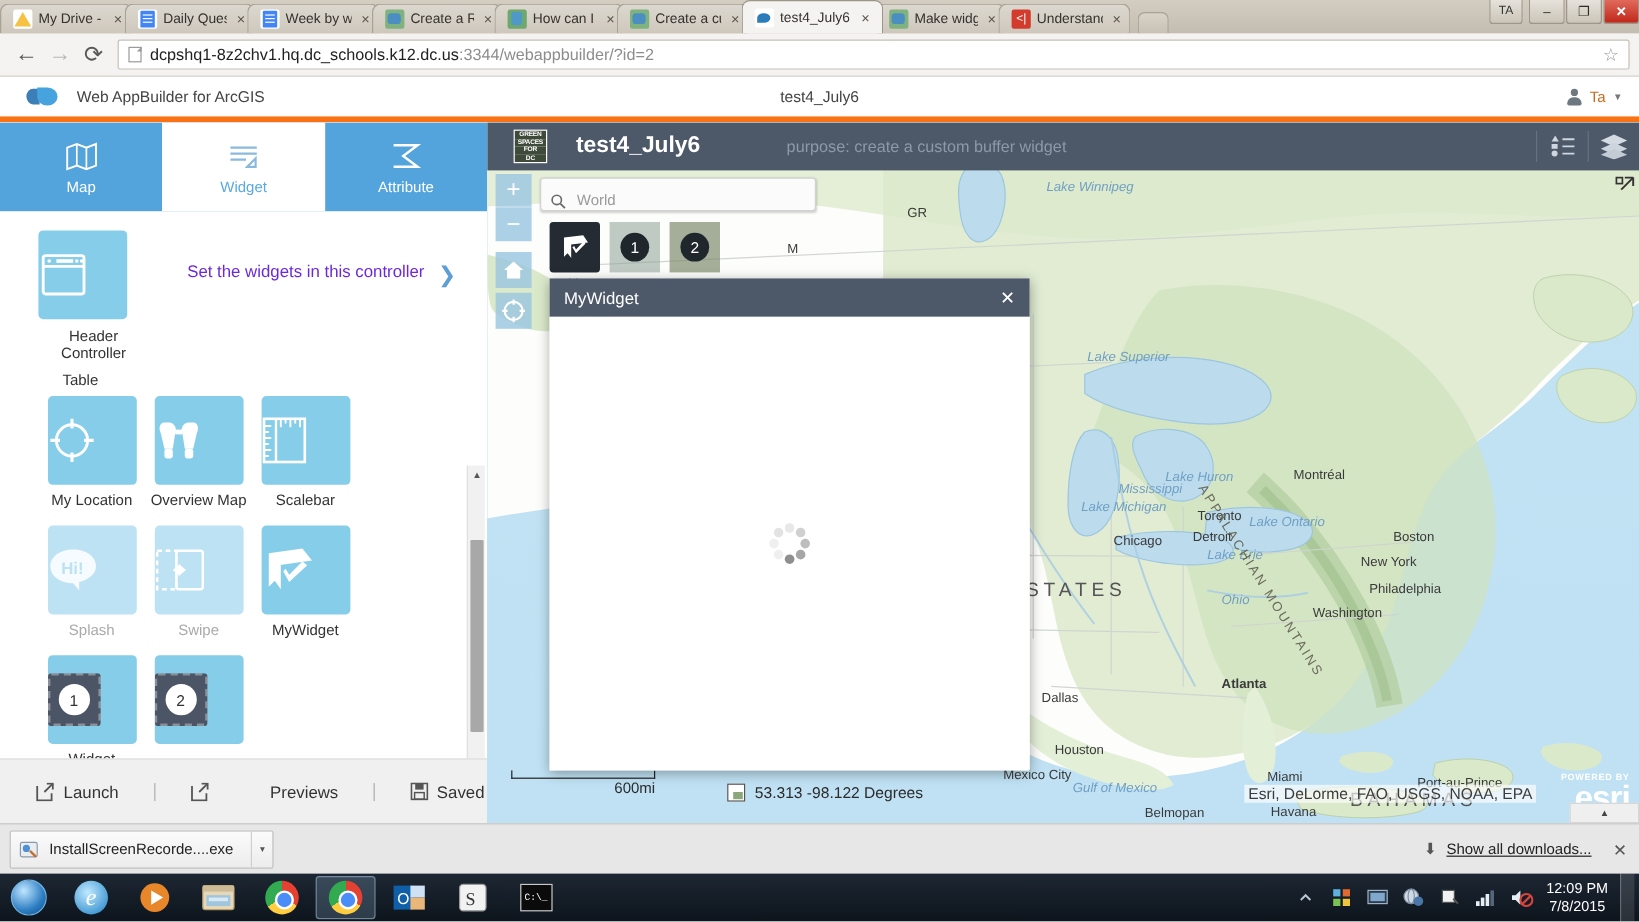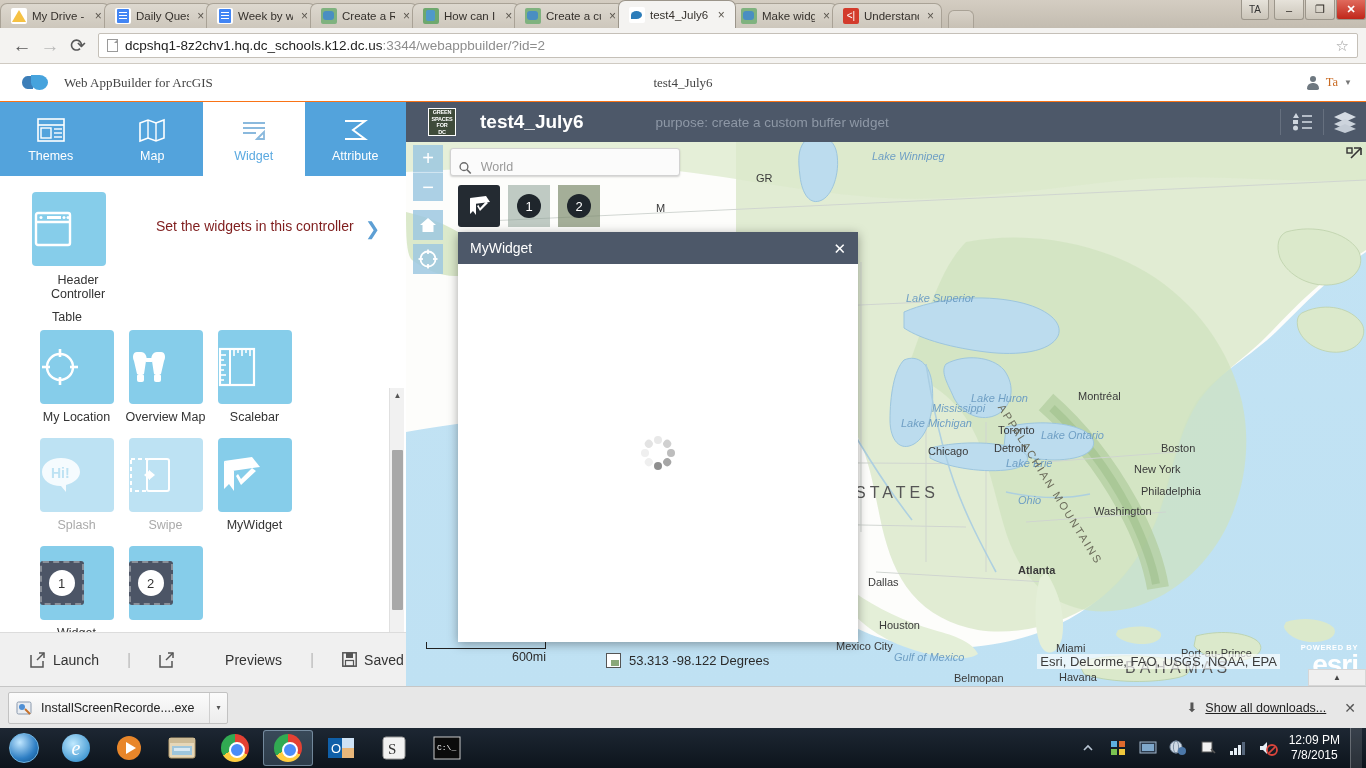--- a/index.html
+++ b/index.html
@@ -130,22 +130,21 @@
     content: ""; position: absolute; right: -1px; top: -1px;
     border-left: 4px solid transparent; border-bottom: 4px solid #9a9a9a;
   }
   .url-dim { color: #8d8d8d; }
   .star { margin-left: auto; color: #9a9a9a; font-size: 15px; }
 
   
   .wab-header {
     position: absolute; left: 0; top: 64px; width: 1366px; height: 38px;
     background: #fff; display: flex; align-items: center;
-    border-bottom: 1px solid #f97316;
-    font-family: Liberation Serif, serif;
+    border-bottom: 5px solid #f97316;
   }
   .wab-logo {
     margin-left: 22px; width: 26px; height: 16px; position: relative; flex: 0 0 26px;
   }
   .wab-logo .b1 {
     position: absolute; left: 0; top: 1px; width: 11px; height: 13px;
     background: #3c7eb8; border-radius: 50% 0 0 50%;
   }
   .wab-logo .b2 {
     position: absolute; left: 9px; top: 0; width: 17px; height: 15px;
@@ -194,21 +193,21 @@
     width: 74px; height: 74px; border-radius: 4px;
     background: #86cdea; display: flex; align-items: center; justify-content: flex-start;
     position: relative;
   }
   .widget-tile.dim { background: #bde2f3; }
   .tile-caption {
     width: 90px; text-align: center; font-size: 12.5px; color: #333;
     margin-top: 6px; line-height: 14px;
   }
   .tile-caption.dim { color: #aaa; }
-  .ctrl-label { margin-left: 32px; margin-top: 26px; font-size: 14px; color: #7f1d1d; }
+  .ctrl-label { margin-left: 32px; margin-top: 26px; font-size: 14px; color: #6d28d9; }
   .ctrl-arrow { position: absolute; right: 26px; top: 42px; color: #5d9fd4; font-size: 18px; }
   .ctrl-name { width: 92px; text-align: center; font-size: 12.5px; color: #333; margin-top: 7px; line-height: 14px; }
 
   .section-label { margin-left: 52px; margin-top: 9px; font-size: 12.5px; color: #333; }
 
   .tiles-grid {
     display: flex; flex-wrap: wrap; padding: 6px 0 0 32px; width: 362px;
   }
   .tile-cell { width: 89px; display: flex; flex-direction: column; align-items: center; margin-bottom: 14px; }
 
@@ -499,33 +498,20 @@
     <div class="wab-user">
       <span class="user-icon"></span>
       <span>Ta</span>
       <span class="caret-dn">▼</span>
     </div>
   </div>
 
   <div class="leftpanel">
 
     <div class="tabbar">
-      <div class="wtab">
-        <span class="ticon">
-          <svg width="28" height="26" viewBox="0 0 28 26">
-              <rect x="1" y="2" width="26" height="22" fill="none" stroke="#fff" stroke-width="1.6"></rect>
-              <line x1="1" y1="8" x2="27" y2="8" stroke="#fff" stroke-width="1.6"></line>
-              <rect x="4" y="11" width="10" height="10" fill="none" stroke="#fff" stroke-width="1.4"></rect>
-              <line x1="17" y1="12" x2="25" y2="12" stroke="#fff" stroke-width="1.4"></line>
-              <line x1="17" y1="16" x2="25" y2="16" stroke="#fff" stroke-width="1.4"></line>
-              <line x1="17" y1="20" x2="25" y2="20" stroke="#fff" stroke-width="1.4"></line>
-            </svg>
-        </span>
-        <span>Themes</span>
-      </div>
       <div class="wtab">
         <span class="ticon">
           <svg width="28" height="26" viewBox="0 0 28 26">
               <path d="M2 6 L10 3 L18 6 L26 3 L26 21 L18 24 L10 21 L2 24 Z" fill="none" stroke="#fff" stroke-width="1.6"></path>
               <line x1="10" y1="3" x2="10" y2="21" stroke="#fff" stroke-width="1.4"></line>
               <line x1="18" y1="6" x2="18" y2="24" stroke="#fff" stroke-width="1.4"></line>
             </svg>
         </span>
         <span>Map</span>
       </div>

